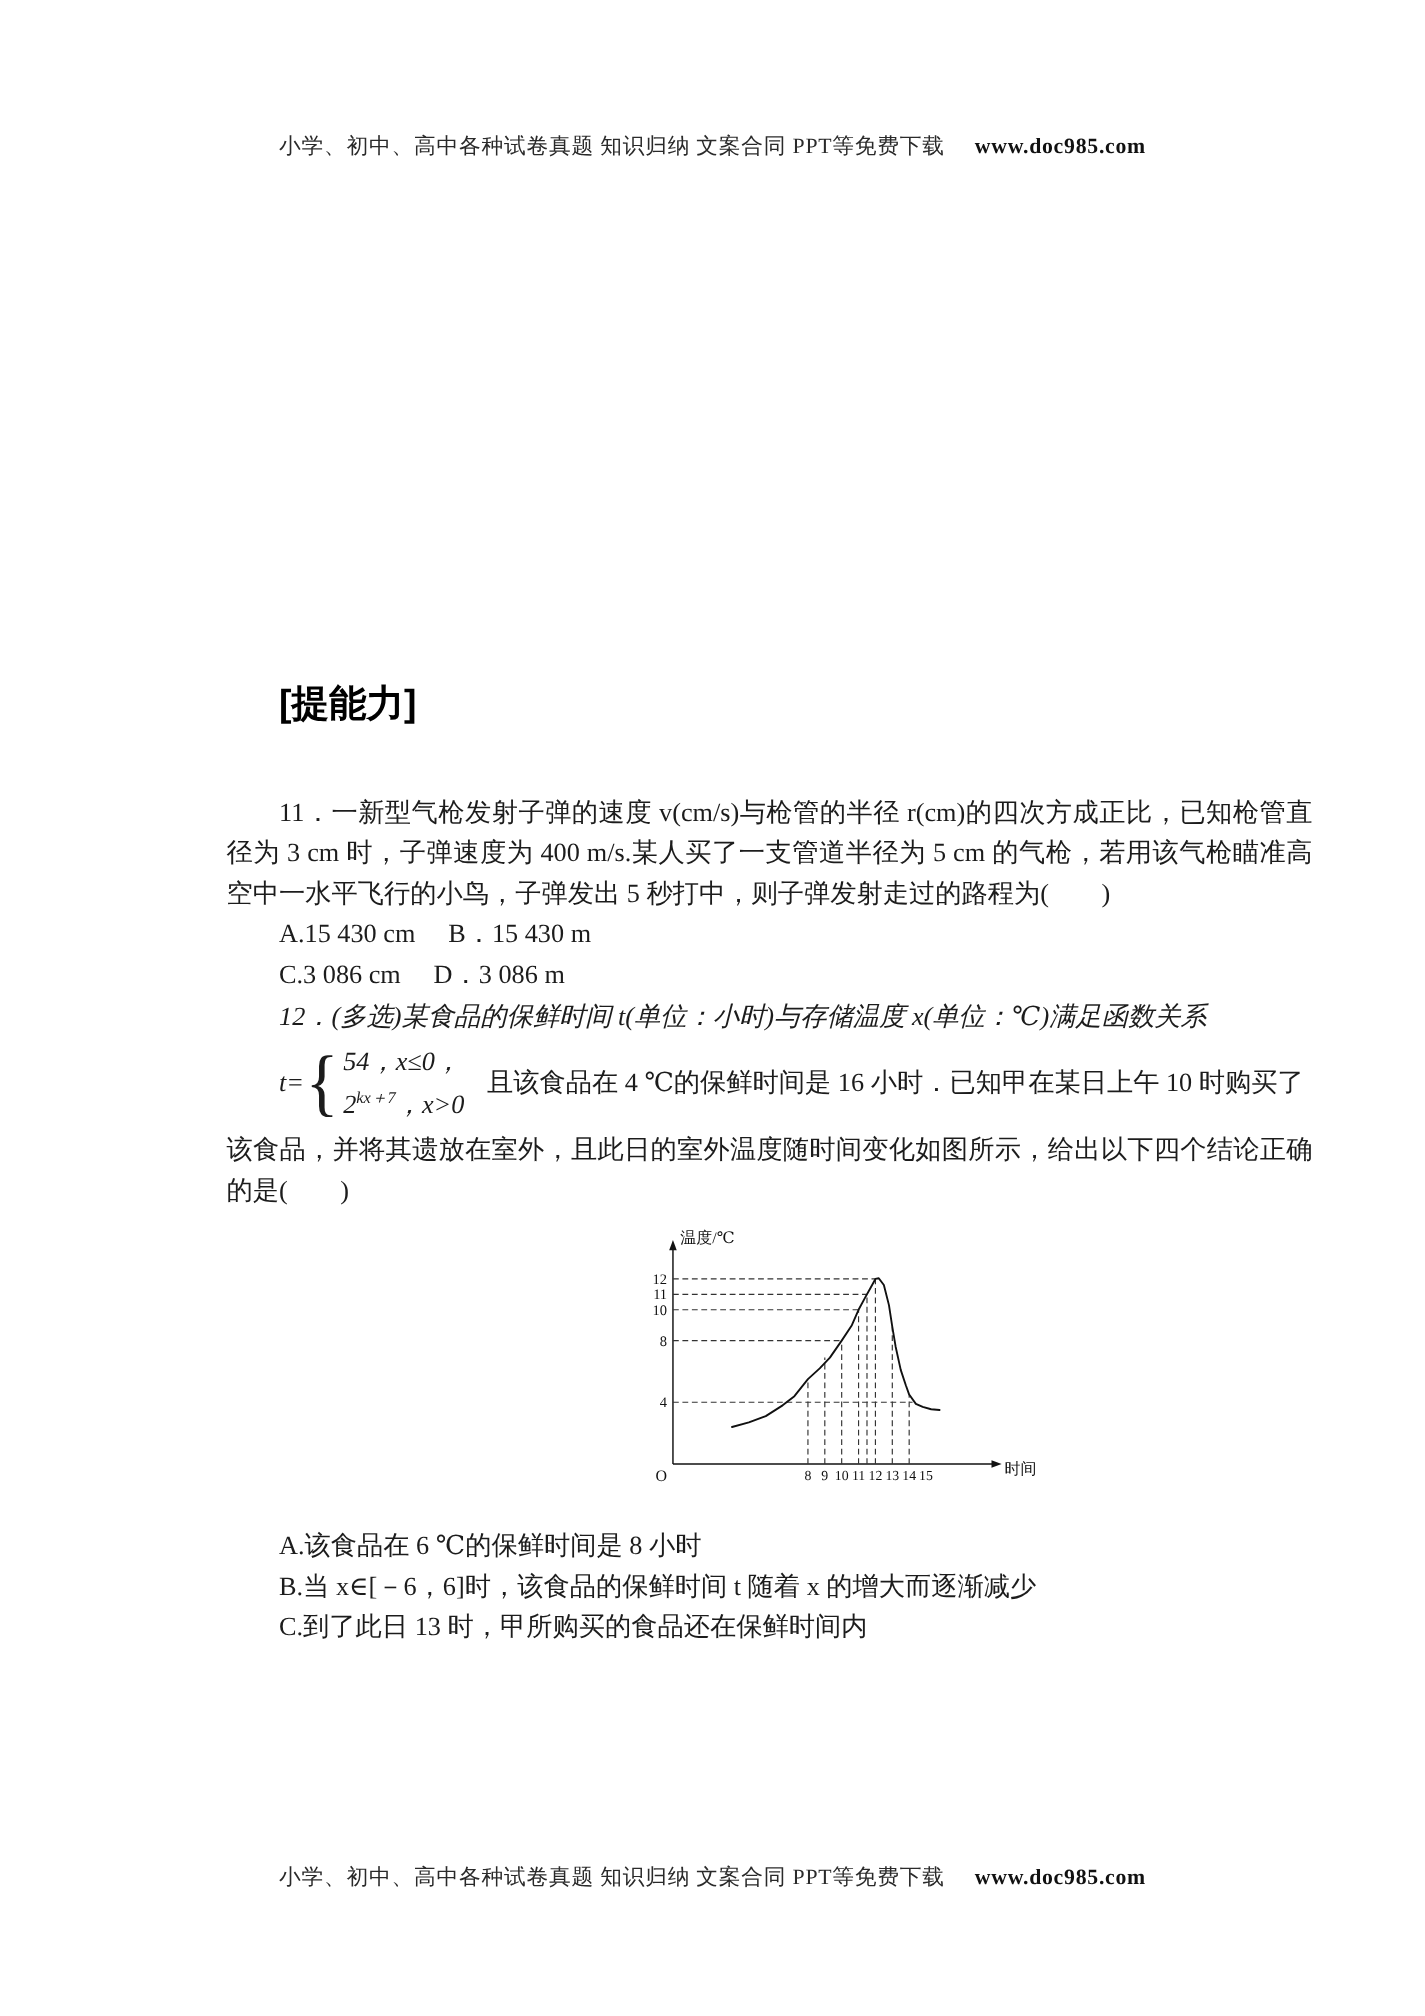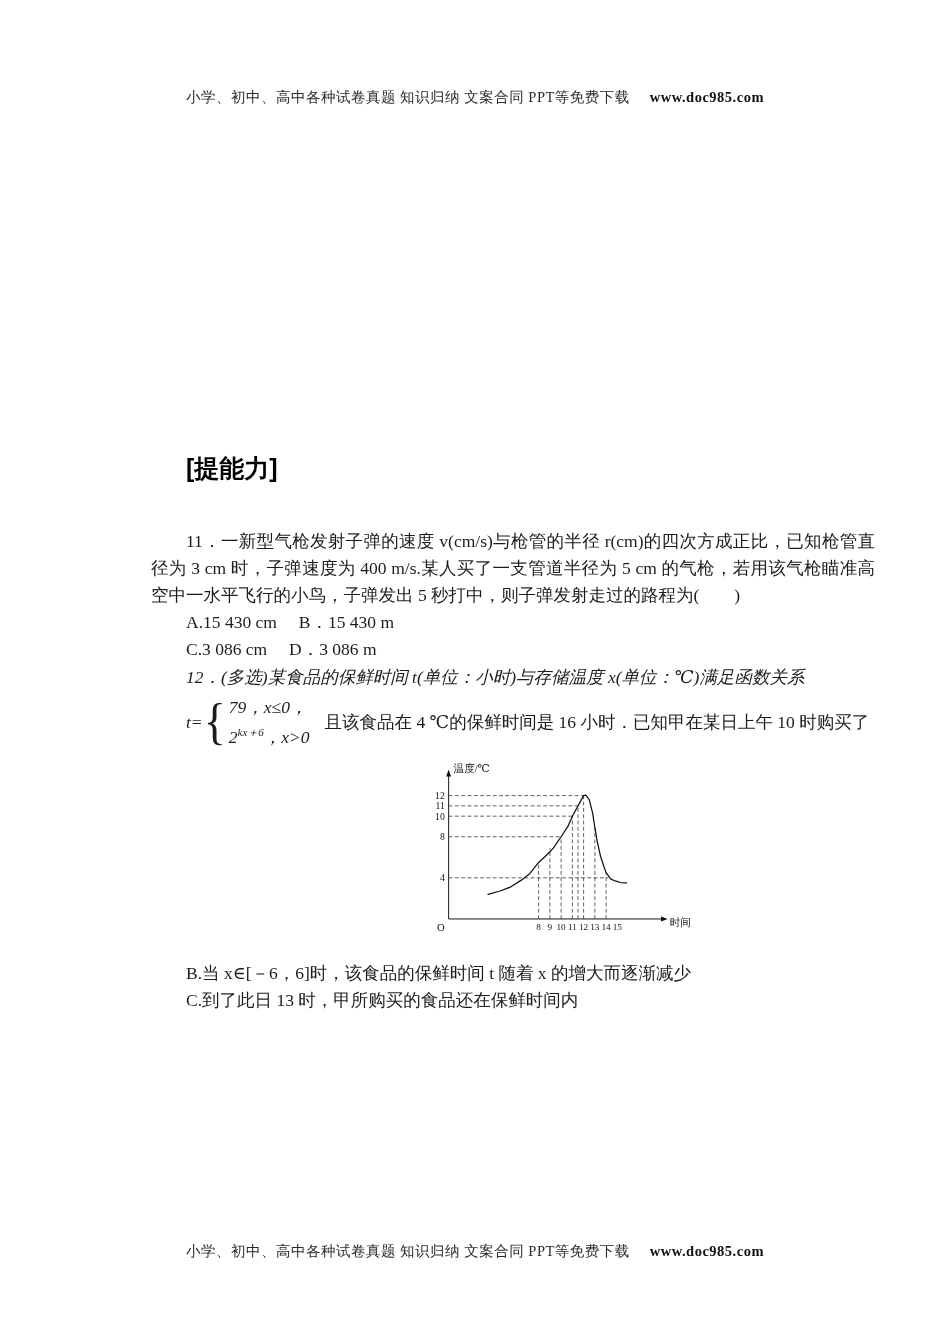--- a/index.html
+++ b/index.html
@@ -55,26 +55,27 @@
     <p class="q">11．一新型气枪发射子弹的速度 v(cm/s)与枪管的半径 r(cm)的四次方成正比，已知枪管直径为 3 cm 时，子弹速度为 400 m/s.某人买了一支管道半径为 5 cm 的气枪，若用该气枪瞄准高空中一水平飞行的小鸟，子弹发出 5 秒打中，则子弹发射走过的路程为(　　)</p>
     <p class="opt">A.15 430 cm　 B．15 430 m</p>
     <p class="opt">C.3 086 cm　 D．3 086 m</p>
 
     <p class="q gap-sm">12．(多选)某食品的保鲜时间 t(单位：小时)与存储温度 x(单位：℃)满足函数关系</p>
 
     <div class="formula-row">
       <span class="f-lhs">t=</span>
       <span class="f-brace">{</span>
       <span class="f-cases">
-        <span class="f-case">79，x≤0，</span>
-        <span class="f-case"><span>2</span><sup>kx＋6</sup><span>，x&gt;0</span></span>
+        <span class="f-case">54，x≤0，</span>
+        <span class="f-case"><span>2</span><sup>kx＋7</sup><span>，x&gt;0</span></span>
       </span>
       <span class="f-after">且该食品在 4 ℃的保鲜时间是 16 小时．已知甲在某日上午 10 时购买了</span>
     </div>
 
+    <p>该食品，并将其遗放在室外，且此日的室外温度随时间变化如图所示，给出以下四个结论正确的是(　　)</p>
 
     <div class="chart-wrap">
         <svg width="292" height="192" viewBox="0 0 300 198">
           <line x1="30" y1="166" x2="252" y2="166" stroke="#111" stroke-width="1"></line>
           <line x1="30" y1="166" x2="30" y2="16" stroke="#111" stroke-width="1"></line>
           <path d="M256,166 l-7,-2.6 l0,5.2 Z" fill="#111"></path>
           <path d="M30,12 l-2.6,7 l5.2,0 Z" fill="#111"></path>
           <text x="35" y="14" text-anchor="start" font-size="11" fill="#111" font-family="&quot;Liberation Serif&quot;,&quot;DejaVu Serif&quot;,serif">温度/℃</text>
           <text x="258" y="173" text-anchor="start" font-size="11" fill="#111" font-family="&quot;Liberation Serif&quot;,&quot;DejaVu Serif&quot;,serif">时间</text>
           <text x="22" y="178" text-anchor="middle" font-size="11" fill="#111" font-family="&quot;Liberation Serif&quot;,&quot;DejaVu Serif&quot;,serif">O</text>
@@ -101,20 +102,21 @@
           <line x1="146" y1="166" x2="146" y2="81.2" stroke="#333" stroke-width="0.8" stroke-dasharray="4 2.5"></line>
           <line x1="157.6" y1="166" x2="157.6" y2="60" stroke="#333" stroke-width="0.8" stroke-dasharray="4 2.5"></line>
           <line x1="163.4" y1="166" x2="163.4" y2="49.400000000000006" stroke="#333" stroke-width="0.8" stroke-dasharray="4 2.5"></line>
           <line x1="169.2" y1="166" x2="169.2" y2="38.80000000000001" stroke="#333" stroke-width="0.8" stroke-dasharray="4 2.5"></line>
           <line x1="180.79999999999998" y1="166" x2="180.79999999999998" y2="71.66" stroke="#333" stroke-width="0.8" stroke-dasharray="4 2.5"></line>
           <line x1="192.4" y1="166" x2="192.4" y2="118.30000000000001" stroke="#333" stroke-width="0.8" stroke-dasharray="4 2.5"></line>
           <polyline points="70.6,140.6 82.2,137.4 93.8,133.1 105.4,125.7 113.5,119.4 122.8,107.7 130.9,100.3 137.9,92.9 146.0,81.2 153.0,70.6 157.6,60.0 162.2,51.5 165.7,45.2 169.2,38.8 171.5,38.3 175.0,43.0 178.5,56.8 180.8,71.7 183.1,85.4 186.6,101.3 190.1,111.9 192.4,118.3 197.0,124.7 201.7,126.8 207.5,128.4 213.3,128.9" fill="none" stroke="#111" stroke-width="1.3" stroke-linejoin="round" stroke-linecap="round"></polyline>
         </svg>
       </div>
 
+    <p class="opt">A.该食品在 6 ℃的保鲜时间是 8 小时</p>
     <p class="opt">B.当 x∈[－6，6]时，该食品的保鲜时间 t 随着 x 的增大而逐渐减少</p>
     <p class="opt">C.到了此日 13 时，甲所购买的食品还在保鲜时间内</p>
 
 
   </div>
 
   <div class="runhead footer">
     <span>小学、初中、高中各种试卷真题 知识归纳 文案合同 PPT等免费下载</span><span class="url">www.doc985.com</span>
   </div>
 

